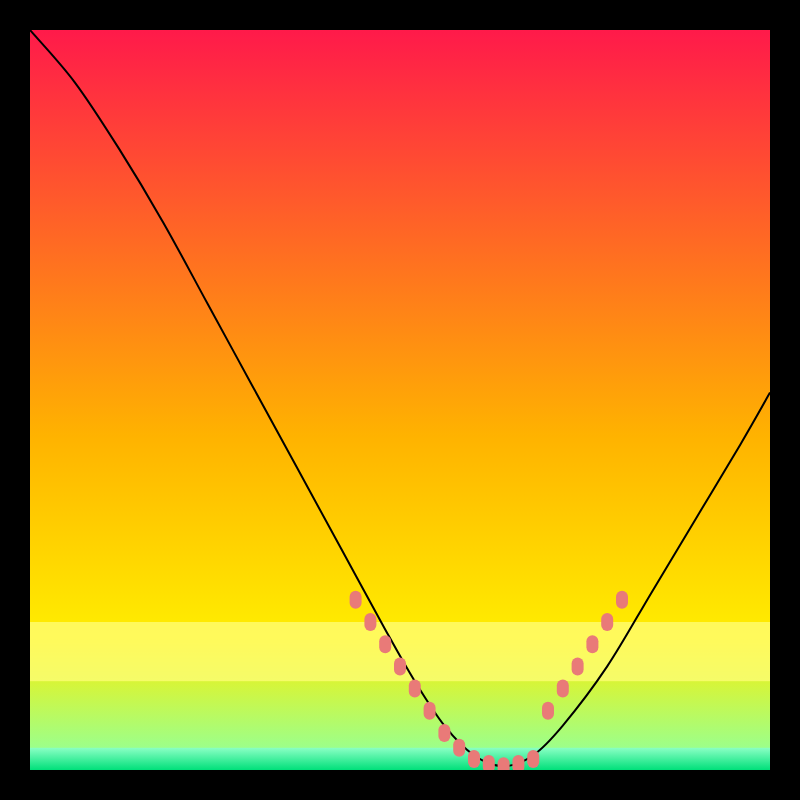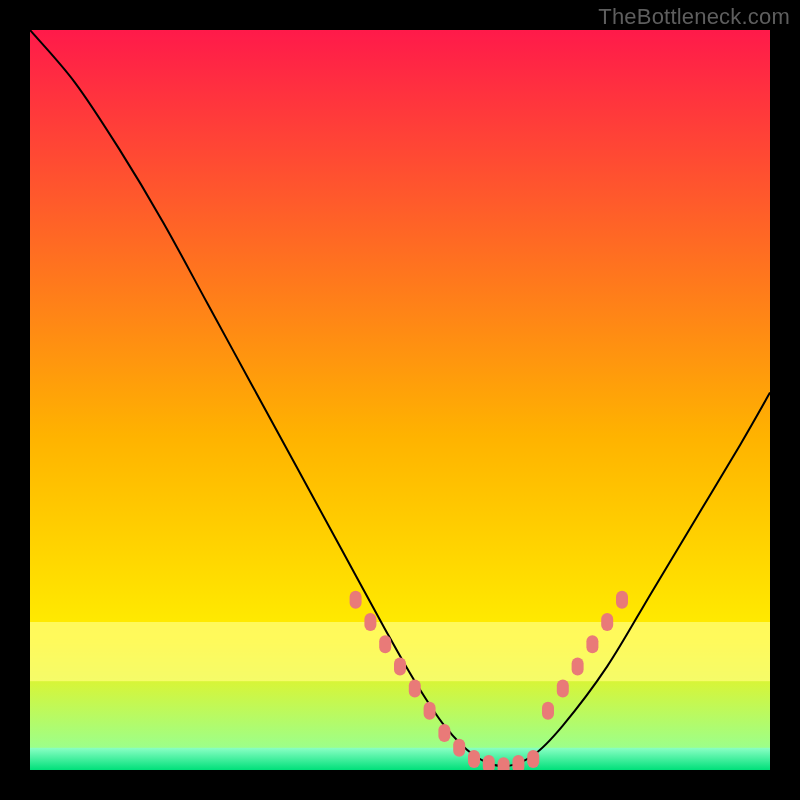--- a/index.html
+++ b/index.html
@@ -39,21 +39,20 @@
     display: block;
     width: 740px;
     height: 740px;
   }
 </style>
 </head>
 <body>
 
 <div class="frame">
 
-  <div class="watermark">TheBottleneck.com</div>
 
   <div class="plot">
     <svg viewBox="0 0 740 740">
       <defs>
         <linearGradient id="bg-grad" x1="0" y1="0" x2="0" y2="1">
           <stop id="g-top" offset="0%" stop-color="#ff1a4a"></stop>
           <stop id="g-mid" offset="55%" stop-color="#ffb300"></stop>
           <stop id="g-yel" offset="82%" stop-color="#ffee00"></stop>
           <stop id="g-gl" offset="97%" stop-color="#9cff8a"></stop>
           <stop id="g-g" offset="100%" stop-color="#00e07a"></stop>

